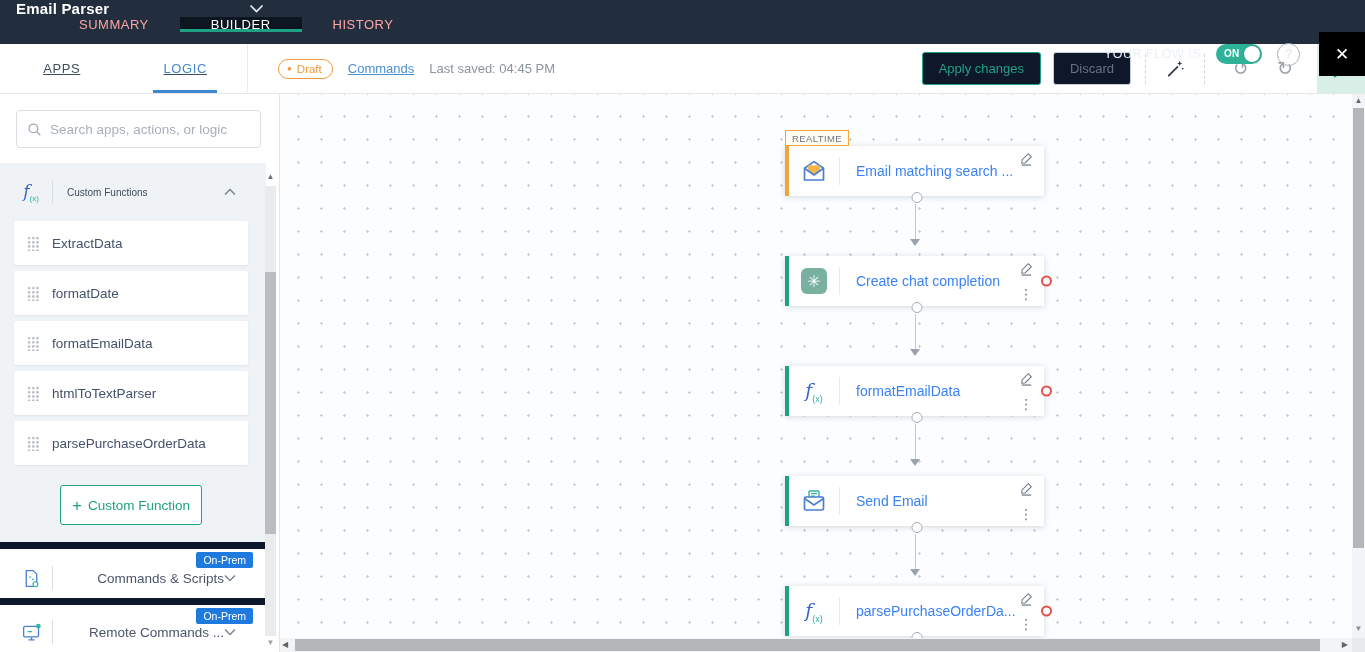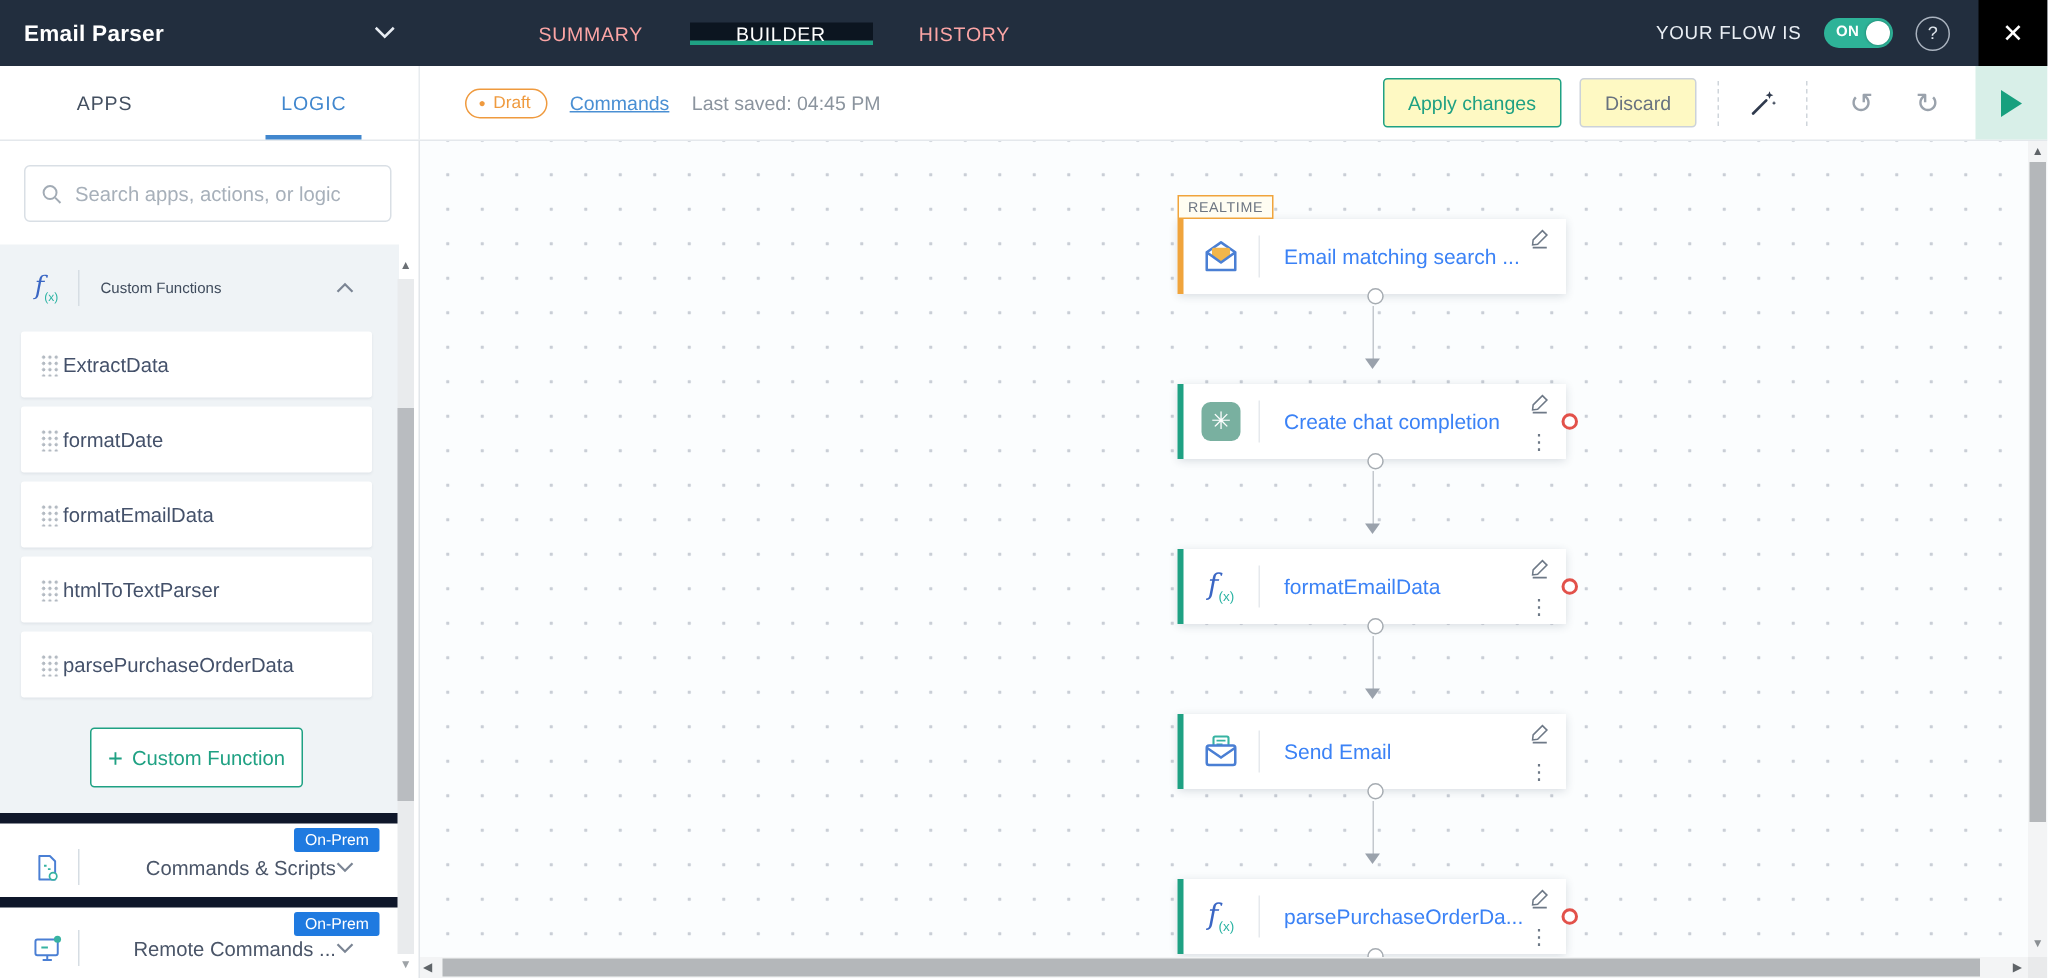--- a/index.html
+++ b/index.html
@@ -6,48 +6,48 @@
     --header-navy:#222e3e; --header-active-tab:#0c1520; --accent-teal:#1fa183;
     --toggle-green:#2eb398; --logic-blue:#4187ce; --link-blue:#4a8fd3;
     --draft-orange:#ef9a3e; --onprem-blue:#1f7ae0; --error-red:#e2514a;
     --node-trigger-orange:#f0a43c;
   }
   *{box-sizing:border-box; margin:0; padding:0;}
   html,body{width:1365px; height:652px; overflow:hidden;}
   body{font-family:"Liberation Sans", sans-serif; position:relative; background:#fff; color:#3f4b5c;}
 
   
-  .header{position:absolute; top:0; left:0; width:1365px; height:44px; background:var(--header-navy); display:flex; align-items:center; z-index:30;}
+  .header{position:absolute; top:0; left:0; width:1365px; height:44px; background:var(--header-navy); display:flex; align-items:flex-start; z-index:30;flex-direction:column;}
   .brand{width:280px; display:flex; align-items:center; justify-content:space-between; padding:0 16px;}
   .brand-name{color:#fff; font-size:15px; font-weight:bold; letter-spacing:.2px;}
   .brand-chevron{color:#e7ecf2; display:flex; align-items:center;}
   .top-tabs{display:flex; margin-left:48px;}
   .top-tab{padding:0 31px; display:flex; align-items:center; font-size:13px; letter-spacing:.5px; color:#fca5a5; cursor:pointer;}
   .top-tab.active{background:var(--header-active-tab); color:#fff; box-shadow:inset 0 -3px 0 var(--accent-teal);}
   .top-right{margin-left:auto; display:flex; align-items:center; gap:15px;}
   .flow-status{color:#eaeff5; font-size:12.5px; letter-spacing:.5px;}
   .toggle{width:46px; height:20px; border-radius:10px; background:var(--toggle-green); position:relative; cursor:pointer;}
   .toggle-label{position:absolute; left:8px; top:4px; font-size:10px; font-weight:bold; color:#fff; letter-spacing:.3px;}
   .toggle-knob{position:absolute; right:2px; top:2px; width:16px; height:16px; border-radius:50%; background:#fff; box-shadow:0 0 2px rgba(0,0,0,.35);}
   .help-btn{width:23px; height:23px; border:1.6px solid #aab3bf; border-radius:50%; color:#dfe5ec; font-size:12px; display:flex; align-items:center; justify-content:center; cursor:pointer;}
   .close-btn{width:46px; height:44px; background:#000; color:#fff; font-size:17px; display:flex; align-items:center; justify-content:center; cursor:pointer; margin-left:4px;}
 
   
   .toolbar{position:absolute; top:44px; left:0; width:1365px; height:50px; background:#fff; border-bottom:1px solid #e4e8ec; display:flex; z-index:25;}
-  .side-tabs{width:280px; display:flex; border-right:1px solid #e8ecef;}
+  .side-tabs{width:248px; display:flex; border-right:1px solid #e8ecef;text-decoration:underline;}
   .side-tab{flex:1; display:flex; align-items:center; justify-content:center; font-size:13px; letter-spacing:.6px; color:#434f60; position:relative; cursor:pointer;}
   .side-tab.active{color:var(--logic-blue);}
   .side-tab.active::after{content:""; position:absolute; bottom:0; left:50%; transform:translateX(-50%); width:64px; height:3px; background:var(--logic-blue);}
   .doc-meta{display:flex; align-items:center; gap:15px; padding-left:30px;}
   .draft-pill{border:1px solid var(--draft-orange); color:var(--draft-orange); border-radius:999px; font-size:11.5px; padding:3px 10px 3px 8px; display:flex; align-items:center; gap:5px;}
   .draft-dot{font-size:8px; line-height:1;}
   .versions-link{color:var(--link-blue); font-size:13px; text-decoration:underline; cursor:pointer;}
   .last-saved{color:#8b949e; font-size:13px;}
   .toolbar-right{margin-left:auto; display:flex; align-items:center; height:100%;}
-  .btn{font-size:13px; border-radius:3px; padding:8px 16px; background:#fef9c3; cursor:pointer; font-family:inherit;}
+  .btn{font-size:13px; border-radius:3px; padding:8px 16px; background:#0f172a; cursor:pointer; font-family:inherit;}
   .btn-apply{border:1px solid var(--accent-teal); color:var(--accent-teal); margin-right:12px;}
   .btn-discard{border:1px solid #ccd2d9; color:#68727f;}
   .tb-sep{height:30px; border-left:1px dashed #cfd5db; margin:0 14px;}
   .tb-icon{width:30px; display:flex; align-items:center; justify-content:center; cursor:pointer;}
   .glyph-icon{font-size:19px; color:#9aa2ac; cursor:pointer; width:30px; text-align:center; margin:0 7px;}
   .play-btn{width:48px; height:49px; background:#d8efe8; display:flex; align-items:center; justify-content:center; margin-left:10px; cursor:pointer;}
   .play-tri{width:0; height:0; border-left:14px solid #17a07e; border-top:9px solid transparent; border-bottom:9px solid transparent;}
 
   
   .sidebar{position:absolute; top:94px; left:0; width:280px; height:558px; background:#fff; border-right:1px solid #e2e6ea; z-index:20;}
@@ -56,21 +56,21 @@
   .search-box input::placeholder{color:#a7b0ba;}
   .cf-panel{position:absolute; top:69px; left:0; width:266px; height:379px; background:#eff3f6;}
   .cf-header{height:58px; display:flex; align-items:center; padding-left:16px; gap:0;}
   .fx-icon{width:30px; text-align:center; font-size:17px;}
   .fx-icon i{font-family:"DejaVu Serif", serif; font-style:italic; color:#3a66c4;}
   .fx-icon sub{font-size:8px; color:#2ab3a3; font-style:normal;}
   .v-div{width:1px; height:24px; background:#d6dde3; margin:0 14px 0 6px;}
   .cf-title{font-size:10px; color:#3f4b5c; flex:1;}
   .chev{color:#7b8594; margin-right:30px; display:flex;}
   .cf-list{padding:0 0 0 14px;}
-  .cf-item{width:234px; height:44px; background:#fff; border-radius:2px; box-shadow:0 1px 2px rgba(40,55,75,.08); margin-bottom:6px; display:flex; align-items:center; padding-left:13px; gap:3px; cursor:grab;}
+  .cf-item{width:234px; height:44px; background:#fff; border-radius:2px; box-shadow:0 1px 2px rgba(40,55,75,.08); margin-bottom:6px; display:flex; align-items:center; padding-left:13px; gap:13px; cursor:grab;}
   .drag-dots{width:12px; height:15px; background-image:radial-gradient(#b3bac2 1.1px, transparent 1.3px); background-size:4.2px 4.2px;}
   .cf-item-label{font-size:13.5px; color:#44516a;}
   .add-fn-btn{position:absolute; left:60px; top:322px; width:142px; height:40px; border:1px solid var(--accent-teal); border-radius:3px; background:#fff; color:var(--accent-teal); font-size:13.5px; display:flex; align-items:center; justify-content:center; gap:6px; cursor:pointer;}
   .add-plus{font-size:17px; line-height:1;}
   .side-section{position:absolute; left:0; width:266px; height:56px; border-top:7px solid #0f172a; background:#fff;}
   .side-section .row{position:absolute; left:0; right:0; bottom:8px; display:flex; align-items:center; padding-left:16px;text-align:right;}
   .sec-icon{width:30px; display:flex; justify-content:center;}
   .sec-label{font-size:13.5px; color:#4a5568; flex:1;}
   .onprem-badge{position:absolute; top:3px; right:13px; background:var(--onprem-blue); color:#fff; font-size:10.5px; padding:2px 7px; border-radius:2px;}
   .sec-1{top:448px;}

